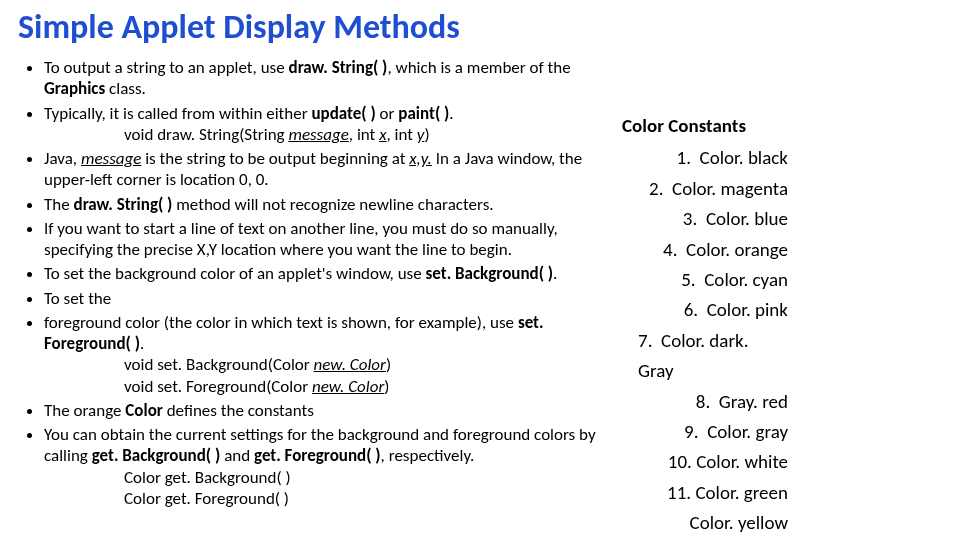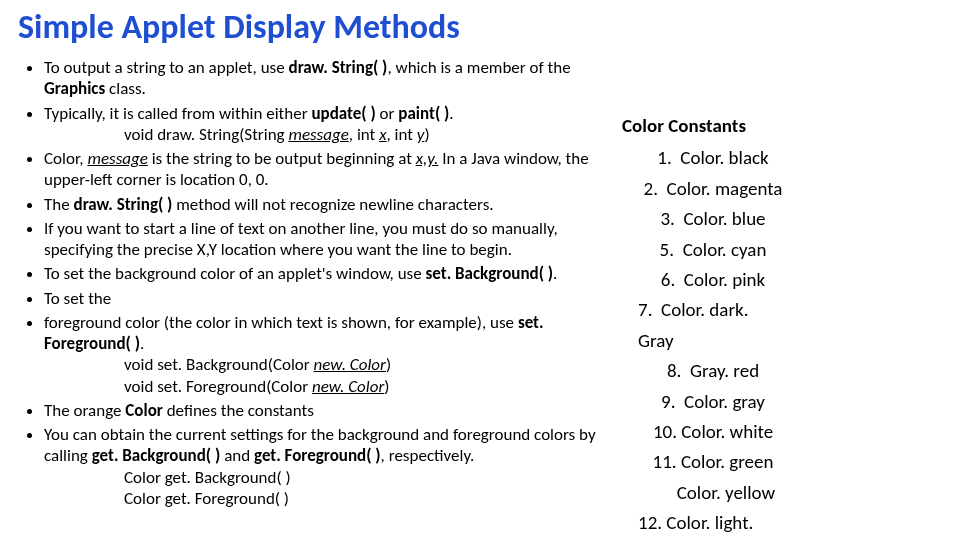--- a/index.html
+++ b/index.html
@@ -55,21 +55,21 @@
     margin: 0 0 3px 0;
   }
   .indent {
     display: block;
     margin-left: 80px;
   }
   .bold { font-weight: 700; }
   .italic { font-style: italic; text-decoration: underline; }
   .pair {
     display: flex;
-    justify-content: center;
+    justify-content: flex-end;
     width: 150px;
     margin-left: 16px;
   }
 </style>
 </head>
 <body>
 
 <div class="slide">
   <h1 class="title">Simple Applet Display Methods</h1>
 
@@ -82,21 +82,21 @@
         </li>
 
         <li>
           <span>Typically, it is called from within either </span><span class="bold">update( )</span><span> or </span><span class="bold">paint( )</span><span>.</span>
           <span class="indent">
             void draw. String(String <span class="italic">message</span>, int <span class="italic">x</span>, int <span class="italic">y</span>)
           </span>
         </li>
 
         <li>
-          <span>Color, </span><span class="italic">message</span><span> is the string to be output beginning at </span><span class="italic">x,y.</span><span> In a Java window, the upper-left corner is location 0, 0.</span>
+          <span>Java, </span><span class="italic">message</span><span> is the string to be output beginning at </span><span class="italic">x,y.</span><span> In a Java window, the upper-left corner is location 0, 0.</span>
         </li>
 
         <li>
           <span>The </span><span class="bold">draw. String( )</span><span> method will not recognize newline characters.</span>
         </li>
 
         <li><span>If you want to start a line of text on another line, you must do so manually, specifying the precise X,Y location where you want the line to begin.</span></li>
 
         <li>
           <span>To set the background color of an applet's window, use </span><span class="bold">set. Background( )</span><span>.</span>
@@ -129,20 +129,23 @@
         <div class="pair">
             <span><span>1.</span>&nbsp;&nbsp;<span>Color. black</span></span>
           </div>
         <div class="pair">
             <span><span>2.</span>&nbsp;&nbsp;<span>Color. magenta</span></span>
           </div>
         <div class="pair">
             <span><span>3.</span>&nbsp;&nbsp;<span>Color. blue</span></span>
           </div>
         <div class="pair">
+            <span><span>4.</span>&nbsp;&nbsp;<span>Color. orange</span></span>
+          </div>
+        <div class="pair">
             <span><span>5.</span>&nbsp;&nbsp;<span>Color. cyan</span></span>
           </div>
         <div class="pair">
             <span><span>6.</span>&nbsp;&nbsp;<span>Color. pink</span></span>
           </div>
         <div class="pair">
             <span><span>7.</span>&nbsp;&nbsp;<span>Color. dark. Gray</span></span>
           </div>
         <div class="pair">
             <span><span>8.</span>&nbsp;&nbsp;<span>Gray. red</span></span>

